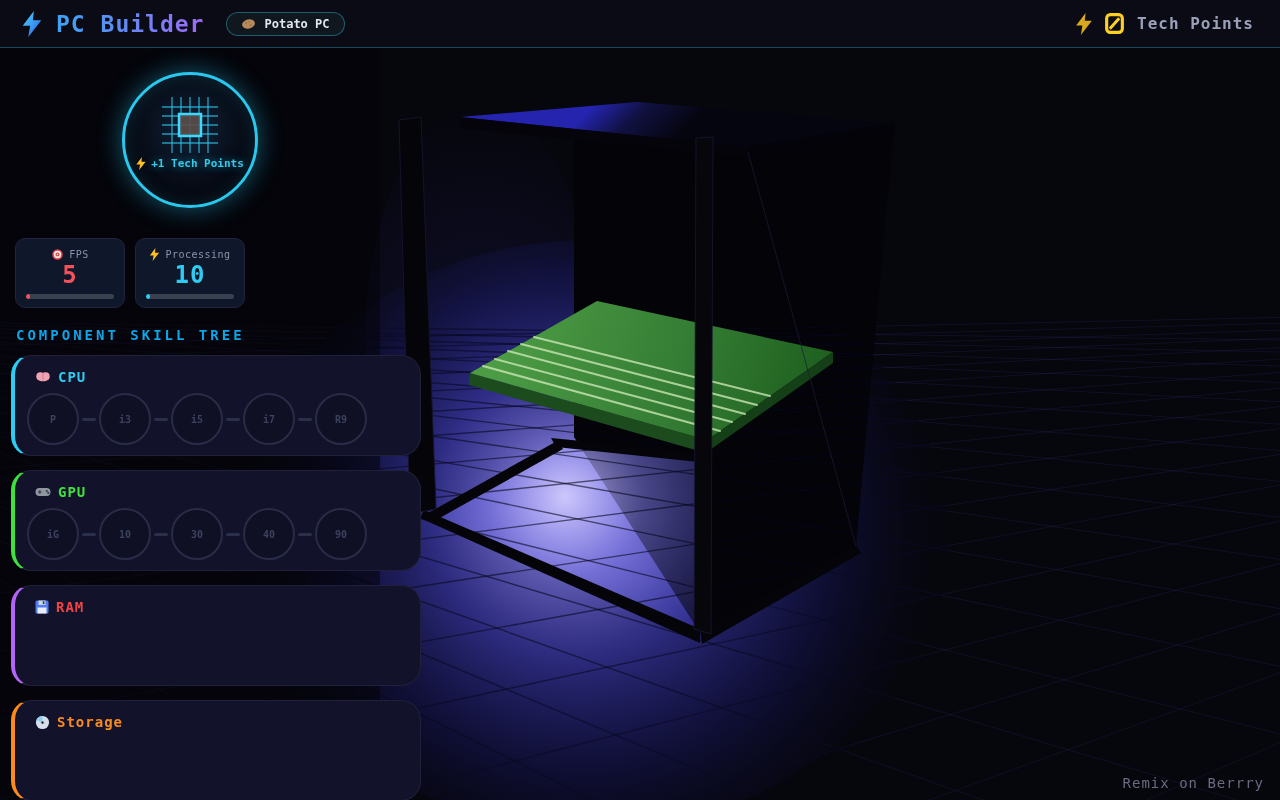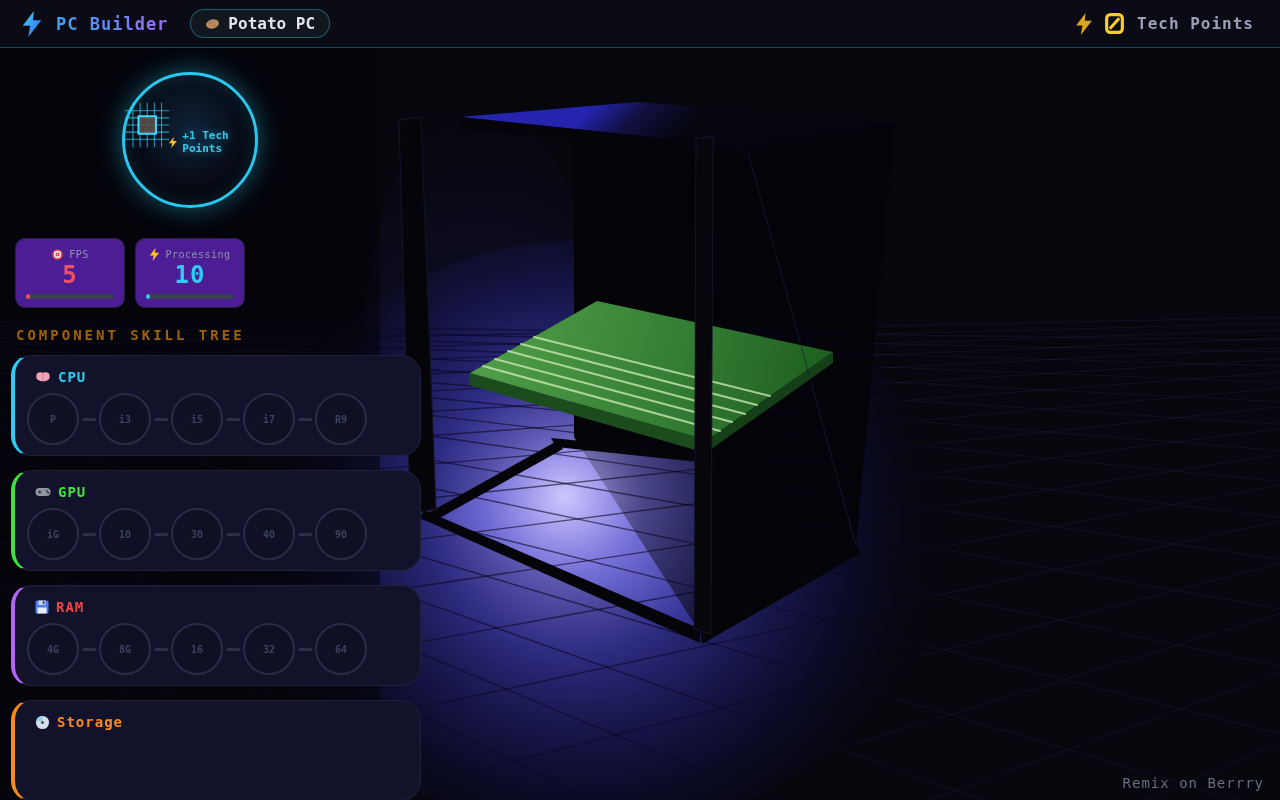--- a/index.html
+++ b/index.html
@@ -9,58 +9,58 @@
 
   
   #scene { position:absolute; inset:0; z-index:0; }
   .watermark { position:absolute; right:16px; bottom:9px; font-size:14px; color:#696c80; letter-spacing:1px; z-index:2; }
 
   
   .topbar { position:absolute; left:0; top:0; width:1280px; height:48px; z-index:10;
     background:#0b0b15; border-bottom:1px solid rgba(45,180,210,.35);
     display:flex; align-items:center; padding:0 26px 0 22px; }
   .logo-bolt { width:20px; height:26px; margin-right:14px; }
-  .app-title { font-size:17px; font-weight:bold; letter-spacing:1px;
+  .app-title { font-size:23px; font-weight:bold; letter-spacing:1px;
     background:linear-gradient(90deg,#3ea2f5,#5f8bf2 45%,#a06af8);
     -webkit-background-clip:text; background-clip:text; color:transparent; }
   .build-pill { margin-left:22px; display:flex; align-items:center; gap:8px;
     background:#10171e; border:1px solid rgba(56,200,220,.4); border-radius:14px;
-    padding:4px 14px; font-size:16px; font-weight:bold; color:#e3e6ec; }
+    padding:4px 14px; font-size:12px; font-weight:bold; color:#e3e6ec; }
   .tb-right { margin-left:auto; display:flex; align-items:center; gap:12px; }
   .tb-right .label { font-size:16px; font-weight:bold; color:#9aa0b8; letter-spacing:1px; }
 
   
   .sidebar { position:absolute; left:0; top:48px; width:380px; height:752px; z-index:5; }
 
   .reward-circle { position:absolute; left:122px; top:24px; width:136px; height:136px;
     border:3px solid #29c8ef; border-radius:50%;
     background:radial-gradient(circle at 50% 42%, rgba(30,70,110,.45), rgba(8,12,24,.15) 70%);
     box-shadow:0 0 26px rgba(41,200,239,.45), inset 0 0 18px rgba(41,200,239,.18);
-    display:flex; flex-direction:row; cursor:pointer; }
+    display:flex; flex-direction:column; align-items:center; cursor:pointer; }
   .reward-circle .chip { margin-top:22px; }
   .reward-label { margin-top:4px; font-size:11px; font-weight:bold; color:#35c9ea;
     display:flex; align-items:center; gap:5px; text-shadow:0 0 8px rgba(41,200,239,.6); }
 
   .stats { position:absolute; left:15px; top:190px; display:flex; gap:10px; }
-  .stat-card { width:110px; height:70px; background:#4c1d95; border:1px solid #23233f;
+  .stat-card { width:110px; height:70px; background:#0f172a; border:1px solid #23233f;
     border-radius:10px; padding-top:9px; text-align:center; }
   .stat-head { display:flex; align-items:center; justify-content:center; gap:5px;
     font-size:10px; color:#8d93ad; letter-spacing:.5px; }
   .stat-value { font-size:24px; font-weight:bold; line-height:26px; margin-top:1px; letter-spacing:1px; }
   .stat-value.red { color:#f4515c; }
   .stat-value.cyan { color:#2ecbf2; }
   .stat-value.glow { text-shadow:0 0 10px rgba(244,81,92,.85); }
   .stat-bar { width:88px; height:5px; margin:6px auto 0; background:#39404f; border-radius:3px; overflow:hidden; }
   .stat-fill { height:100%; border-radius:3px; }
   .stat-fill.red { background:#f4515c; }
   .stat-fill.cyan { background:#2ecbf2; }
   .stat-fill.glow { box-shadow:0 0 8px #f4515c; }
 
   .tree-heading { position:absolute; left:16px; top:279px; font-size:14px; font-weight:bold;
-    letter-spacing:3px; color:#a16207; }
+    letter-spacing:3px; color:#0ea5e9; }
 
   .skill-card { position:absolute; left:11px; width:410px; height:101px;
     background:#12122a; border:1px solid #20203a; border-left:4px solid #888;
     border-radius:20px; overflow:hidden; }
   .skill-card.cpu { top:307px; }
   .skill-card.gpu { top:422px; }
   .skill-card.ram { top:537px; }
   .skill-card.storage { top:652px; }
   .skill-title { display:flex; align-items:center; gap:7px; margin:13px 0 0 20px;
     font-size:14px; font-weight:bold; letter-spacing:1px; }
@@ -377,31 +377,20 @@
     <div class="skill-card ram" style="border-left-color: rgb(181, 101, 245);">
       <div class="skill-title">
         <svg width="14" height="14" viewBox="0 0 14 14">
           <rect x="0.5" y="0.5" width="13" height="13" rx="1.5" fill="#4f7df0"></rect>
           <rect x="3.5" y="0.5" width="7" height="4.5" fill="#cdd6e8"></rect>
           <rect x="7.8" y="1.2" width="1.6" height="3" fill="#2c3d66"></rect>
           <rect x="2.5" y="7.5" width="9" height="6" fill="#e8edf5"></rect>
         </svg>
         <span style="color: #ef4444; text-align: right;">RAM</span>
       </div>
-      <div class="nodes">
-        <div class="node">4G</div>
-          <div class="connector"></div>
-        <div class="node">8G</div>
-          <div class="connector"></div>
-        <div class="node">16</div>
-          <div class="connector"></div>
-        <div class="node">32</div>
-          <div class="connector"></div>
-        <div class="node">64</div>
-      </div>
     </div>
 
     <div class="skill-card storage" style="border-left-color: rgb(249, 139, 30);">
       <div class="skill-title">
         <svg width="15" height="15" viewBox="0 0 16 16">
           <circle cx="8" cy="8" r="7" fill="#d7e0ea"></circle>
           <path d="M8 1 A7 7 0 0 0 1.4 5.8 L8 8 Z" fill="#8fd0f0"></path>
           <circle cx="8" cy="8" r="2.2" fill="#b8c4d2"></circle>
             <circle cx="8" cy="8" r="1.2" fill="#10101e"></circle>
         </svg>

